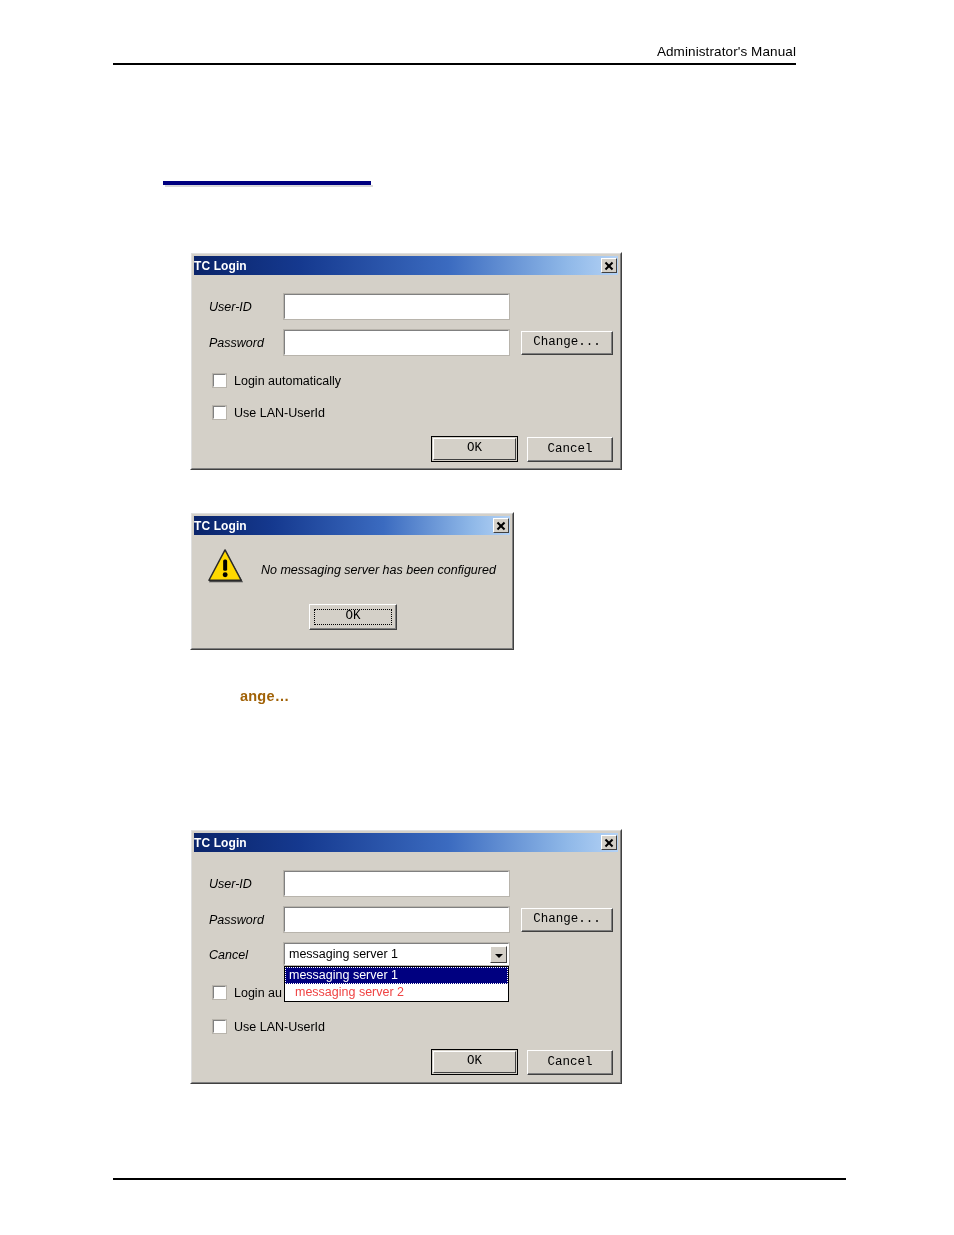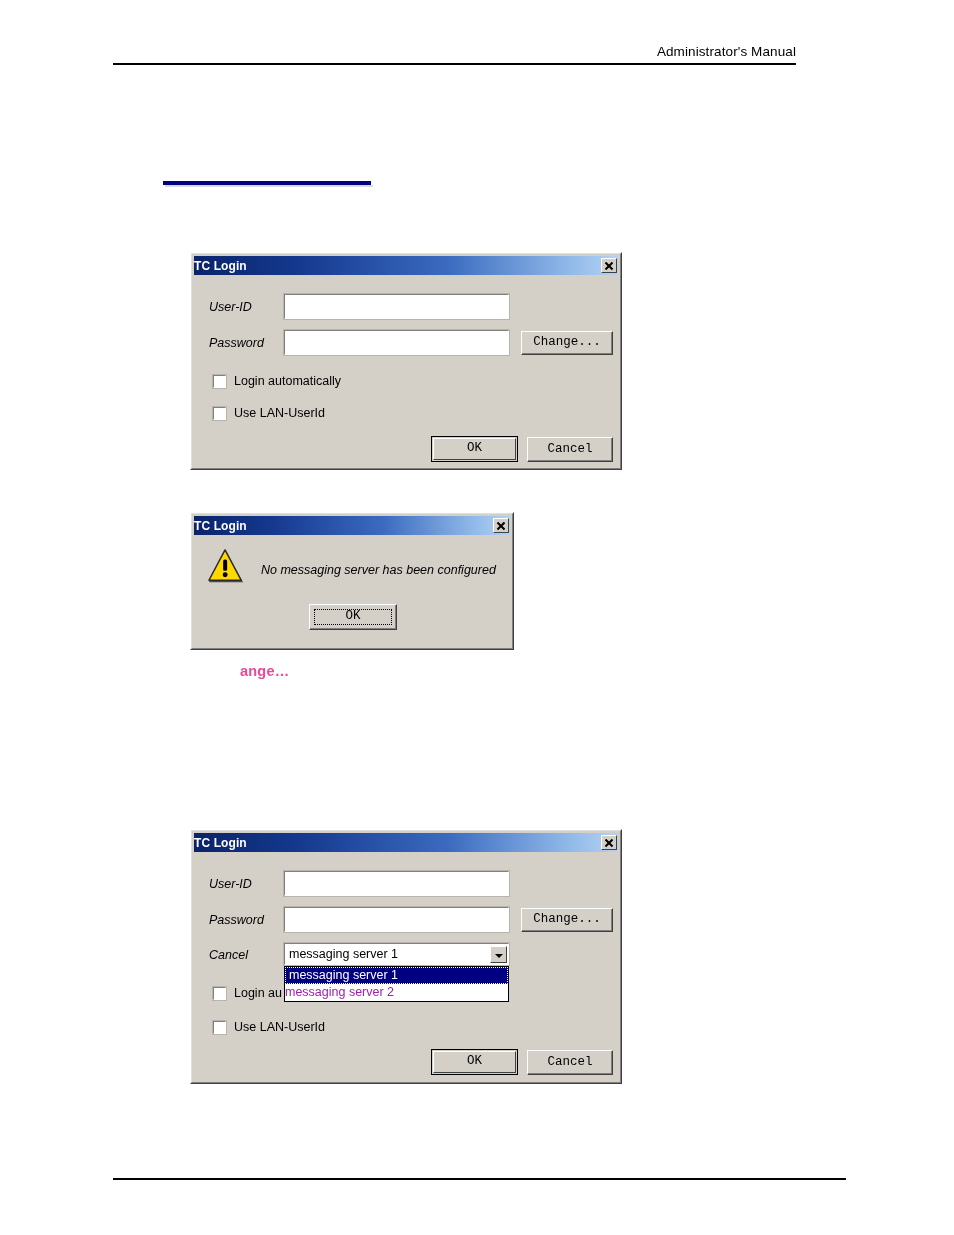--- a/index.html
+++ b/index.html
@@ -57,24 +57,24 @@
     left: 2px;
     top: 4px;
     width: 208px;
     height: 2px;
     background: #d9d9d9;
   }
 
   .caption-frag {
     position: absolute;
     left: 240px;
-    top: 663px;
+    top: 688px;
     font-size: 14.5px;
     font-weight: bold;
-    color: #ec4899;
+    color: #a16207;
     letter-spacing: .2px;
   }
 
   
   .dlg {
     position: absolute;
     background: #d4d0c8;
     border-top: 1px solid #ffffff;
     border-left: 1px solid #ffffff;
     border-right: 1px solid #404040;
@@ -216,21 +216,21 @@
   .focus-rect {
     position: absolute;
     inset: 4px;
     border: 1px dotted #000;
     pointer-events: none;
   }
 
   .chk {
     position: absolute;
     display: flex;
-    align-items: flex-end;
+    align-items: flex-start;
     cursor: pointer;
   }
   .chk-box {
     width: 13px;
     height: 13px;
     background: #ffffff;
     border-top: 1px solid #808080;
     border-left: 1px solid #808080;
     border-right: 1px solid #ffffff;
     border-bottom: 1px solid #ffffff;
@@ -292,24 +292,24 @@
   .combo-list {
     position: absolute;
     background: #ffffff;
     border: 1px solid #000000;
     box-sizing: border-box;
     z-index: 20;
   }
   .combo-opt {
     height: 17px;
     line-height: 17px;
-    padding-left: 0;
+    padding-left: 10px;
     font-size: 12.5px;
     white-space: nowrap;
-    color: #a21caf;
+    color: #ef4444;
     cursor: pointer;
     box-sizing: border-box;
   }
   .combo-opt.sel {
     background: #000080;
     color: #ffffff;
     border: 1px dotted #ffffff;
     line-height: 15px;
     padding-left: 3px;
   }

